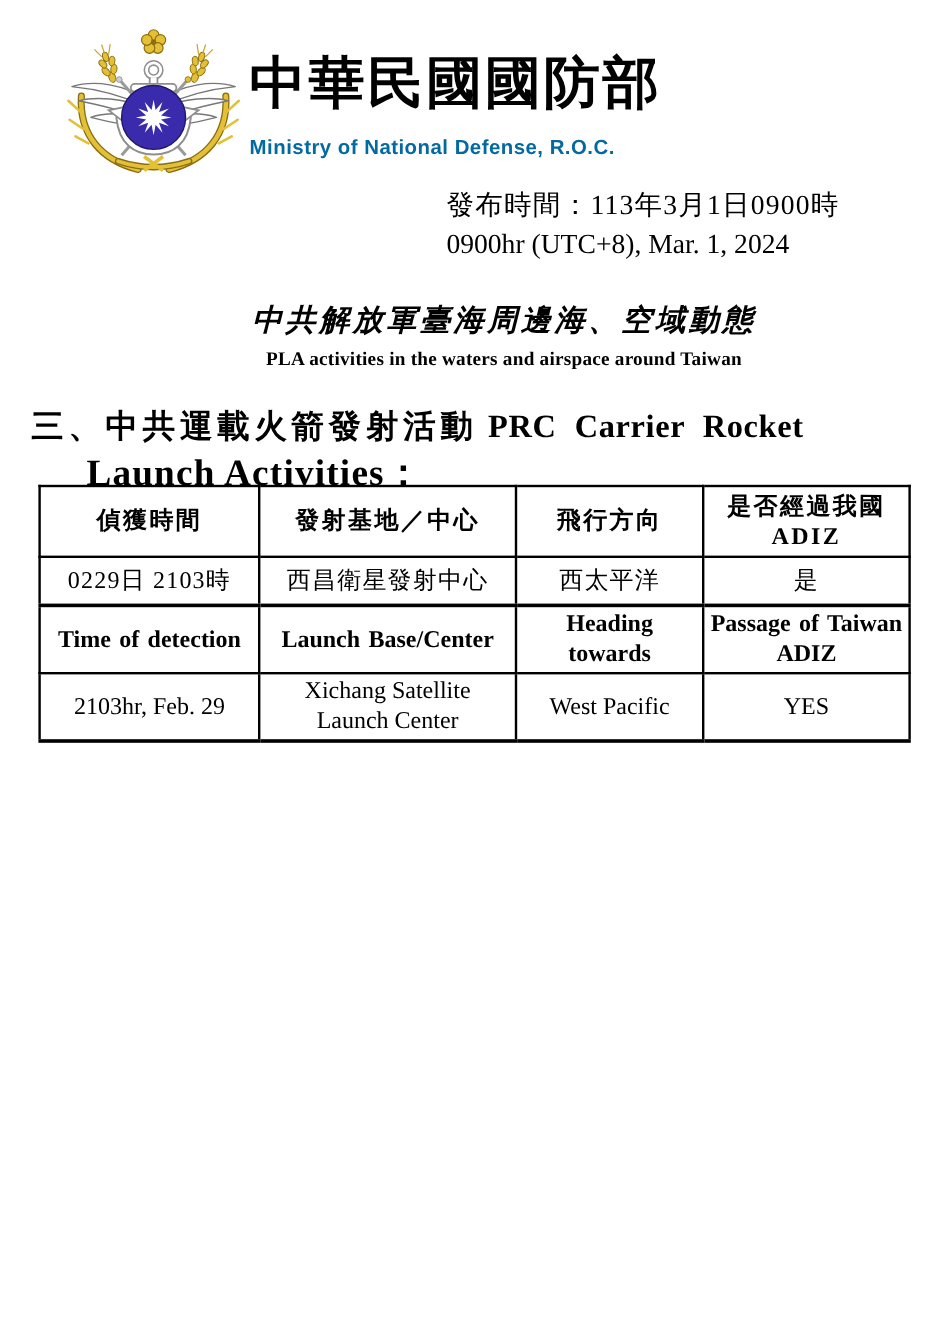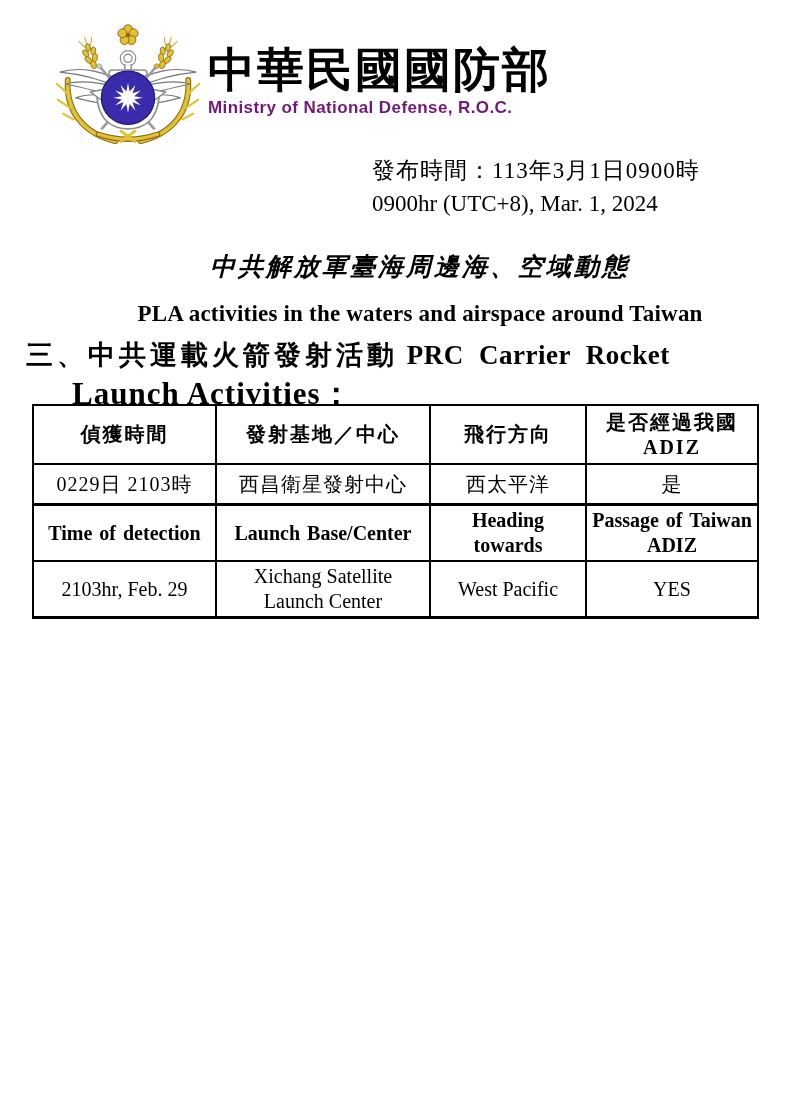--- a/index.html
+++ b/index.html
@@ -6,29 +6,29 @@
   .page {
     position:relative; width:793px; height:914px; background:#ffffff;
     font-family:"Liberation Serif","DejaVu Serif",serif; color:#000;
     overflow:hidden;
   }
   
   .logo-block { position:absolute; left:54px; top:22px; display:flex; align-items:flex-start; }
   .logo-emblem { width:148px; height:126px; flex:0 0 auto; }
   .logo-text { padding-top:24px; margin-left:6px; }
   .org-zh { font-size:47px; font-weight:bold; letter-spacing:2px; line-height:1.05; white-space:nowrap; }
-  .org-en { font-size:17px; font-weight:bold; color:#701a75; letter-spacing:0.4px;
-            font-family:"Liberation Sans","DejaVu Sans",sans-serif; margin-top:3px; }
+  .org-en { font-size:17px; font-weight:bold; color:#0369a1; letter-spacing:0.4px;
+            font-family:"Liberation Sans","DejaVu Sans",sans-serif; margin-top:18px; }
   
   .release { position:absolute; left:372px; top:154px; font-size:23px; line-height:33px; }
   .release .zh { letter-spacing:1px;text-align:right; }
   
   .title-block { position:absolute; left:70px; top:250px; width:700px; text-align:center; font-weight:bold; }
   .title-zh { font-size:25px; letter-spacing:3px;font-style:italic; }
-  .title-en { font-size:23px; margin-top:18px; letter-spacing:0.2px; }
+  .title-en { font-size:16px; margin-top:8px; letter-spacing:0.2px; }
   
   .sec-line1 { position:absolute; left:26px; top:337px; font-size:27px; font-weight:bold; white-space:nowrap; }
   .sec-line1 .zh { letter-spacing:4px; }
   .sec-line1 .en { word-spacing:8px; margin-left:2px; letter-spacing:0.5px; }
   .sec-line2 { position:absolute; left:72px; top:373px; font-size:31px; font-weight:bold; letter-spacing:1px; }
   
   .launch-table { position:absolute; left:32px; top:404px; width:725px;
                   border-collapse:collapse; table-layout:fixed; }
   .launch-table td {
     border:2px solid #000; text-align:center; vertical-align:middle;

